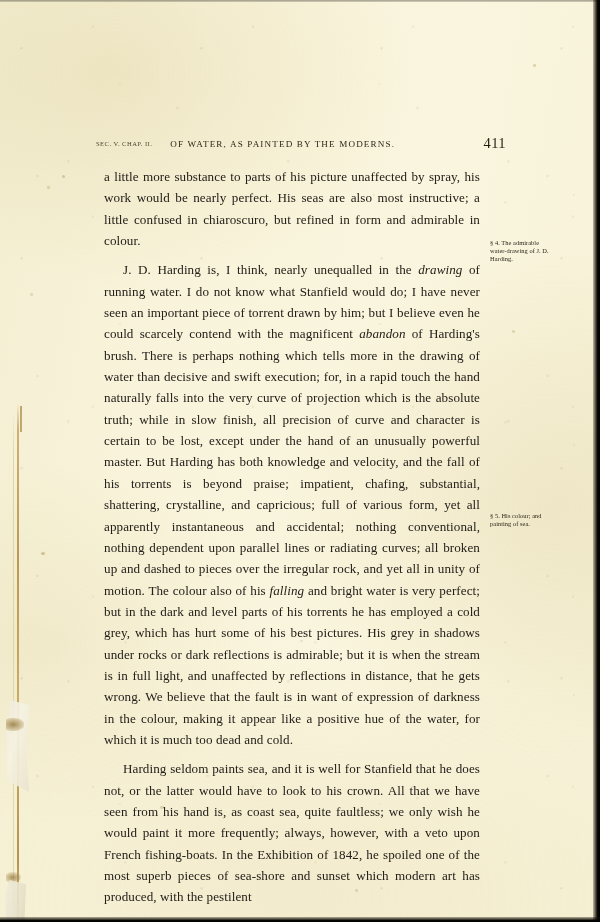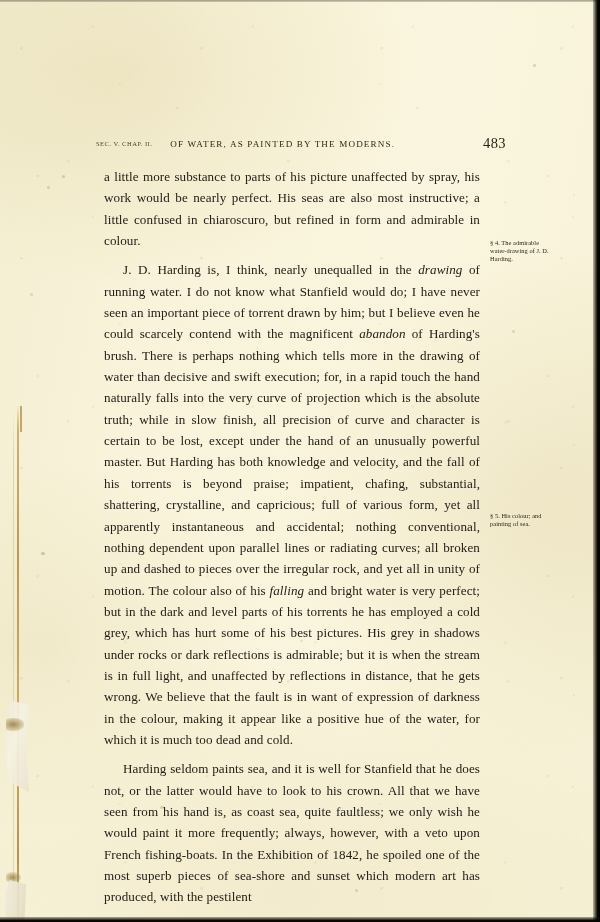--- a/index.html
+++ b/index.html
@@ -225,21 +225,21 @@
   <div class="flap-top"></div>
   <div class="flap-nick-a"></div>
   <div class="flap-nick-c"></div>
   <div class="flap-nick-b"></div>
 
   <div class="content">
 
     <div class="running-head">
       <span class="rh-sec">SEC. V. CHAP. II.</span>
       <span class="rh-title">OF WATER, AS PAINTED BY THE MODERNS.</span>
-      <span class="rh-folio">483</span>
+      <span class="rh-folio">411</span>
     </div>
 
     <div class="body-col">
 
       <p>a little more substance to parts of his picture unaffected by spray, his work would be nearly perfect.  His seas are also most instructive; a little confused in chiaroscuro, but refined in form and admirable in colour.</p>
 
       <p class="indent">
         <span>J. D. Harding is, I think, nearly unequalled in the </span><i>drawing</i><span> of running water.  I do not know what Stanfield would do; I have never seen an important piece of torrent drawn by him; but I believe even he could scarcely contend with the magnificent </span><i>abandon</i><span> of Harding's brush.  There is perhaps nothing which tells more in the drawing of water than decisive and swift execution; for, in a rapid touch the hand naturally falls into the very curve of projection which is the absolute truth; while in slow finish, all precision of curve and character is certain to be lost, except under the hand of an unusually powerful master.  But Harding has both knowledge and velocity, and the fall of his torrents is beyond praise; impatient, chafing, substantial, shattering, crystalline, and capricious; full of various form, yet all apparently instantaneous and accidental; nothing conventional, nothing dependent upon parallel lines or radiating curves; all broken up and dashed to pieces over the irregular rock, and yet all in unity of motion.  The colour also of his </span><i>falling</i><span> and bright water is very perfect; but in the dark and level parts of his torrents he has employed a cold grey, which has hurt some of his best pictures.  His grey in shadows under rocks or dark reflections is admirable; but it is when the stream is in full light, and unaffected by reflections in distance, that he gets wrong. We believe that the fault is in want of expression of darkness in the colour, making it appear like a positive hue of the water, for which it is much too dead and cold.</span>
       </p>
 

